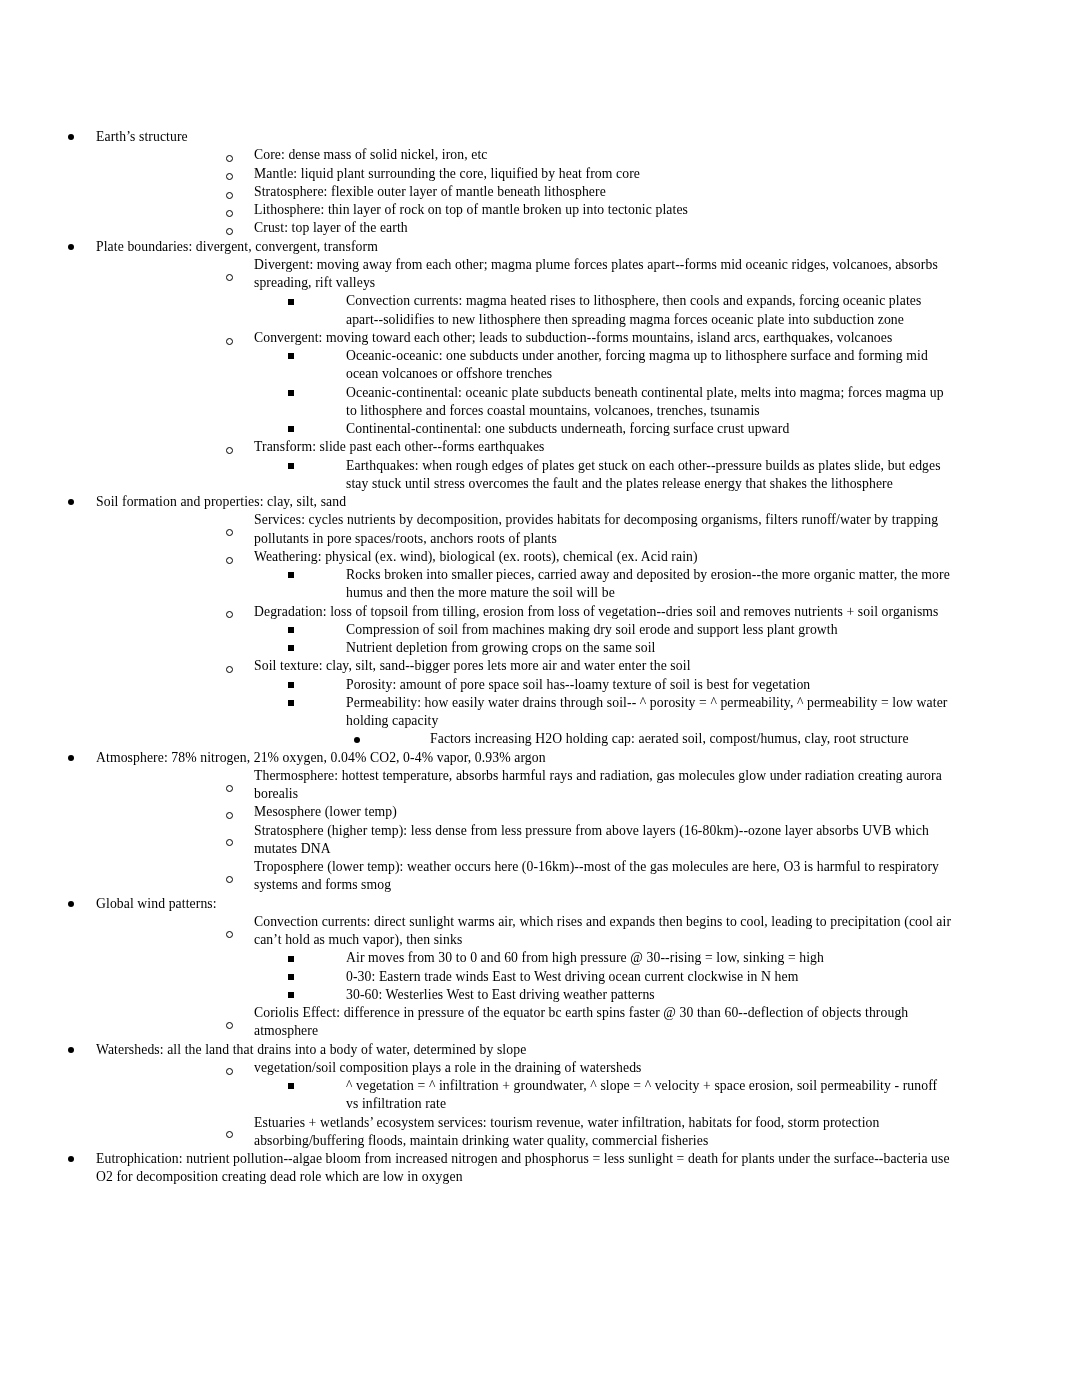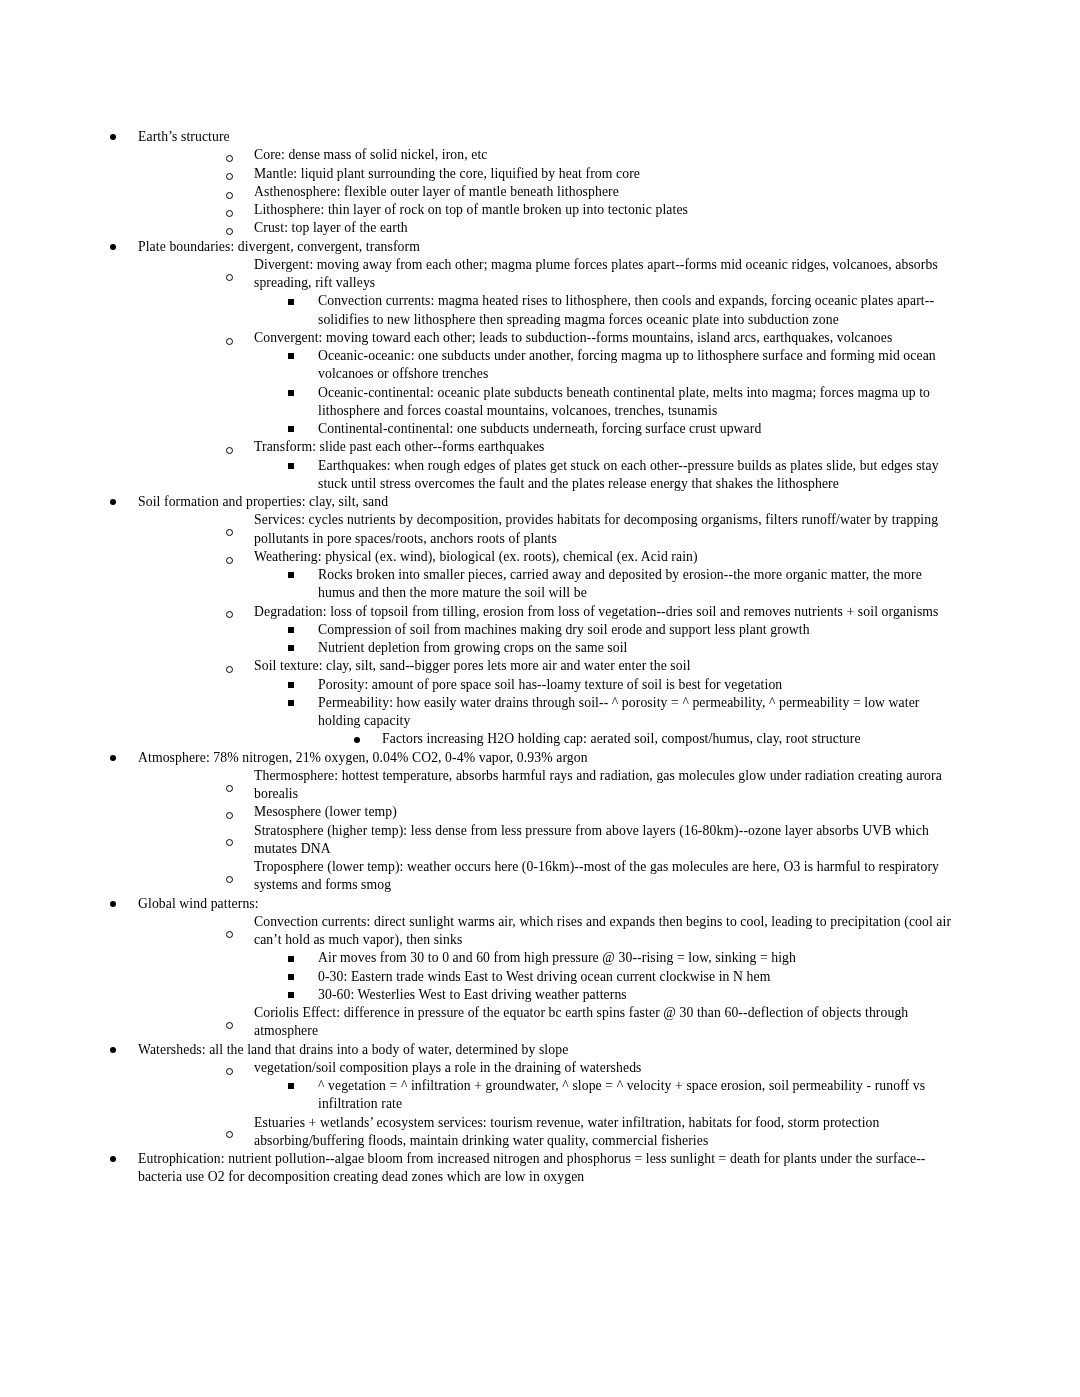--- a/index.html
+++ b/index.html
@@ -33,24 +33,24 @@
   .glyph {
     display: block;
     margin-top: 6.4px;
   }
   .g-disc   { width: 6px; height: 6px; background: #000; border-radius: 50%; }
   .g-circle { width: 7px; height: 7px; border: 1px solid #000; border-radius: 50%; box-sizing: border-box; background: transparent; }
   .g-square { width: 6px; height: 6px; background: #000; }
   .text { flex: 1 1 auto; }
 
   
-  .lvl1 { padding-left: 110px; justify-content: flex-end; } .lvl1 .bullet { width: 28px; }
+  .lvl1 { padding-left: 68px; justify-content: flex-end; } .lvl1 .bullet { width: 28px; }
   .lvl2 { padding-left: 226px; align-items: center; } .lvl2 .bullet { width: 28px; }
-  .lvl3 { padding-left: 288px; } .lvl3 .bullet { width: 30px; }
-  .lvl4 { padding-left: 354px; } .lvl4 .bullet { width: 28px; }
+  .lvl3 { padding-left: 288px; gap: 28px; } .lvl3 .bullet { width: 30px; }
+  .lvl4 { padding-left: 354px; gap: 48px; } .lvl4 .bullet { width: 28px; }
 </style>
 </head>
 <body>
 
 <div class="page">
   <div>
       <div class="item lvl1">
     <span class="bullet">
           <i class="glyph g-disc"></i>
         </span>
@@ -65,21 +65,21 @@
       <div class="item lvl2">
     <span class="bullet">
           <i class="glyph g-circle"></i>
         </span>
     <span class="text">Mantle: liquid plant surrounding the core, liquified by heat from core</span>
   </div>
       <div class="item lvl2">
     <span class="bullet">
           <i class="glyph g-circle"></i>
         </span>
-    <span class="text">Asthenosphere: flexible outer layer of mantle beneath lithosphere</span>
+    <span class="text">Stratosphere: flexible outer layer of mantle beneath lithosphere</span>
   </div>
       <div class="item lvl2">
     <span class="bullet">
           <i class="glyph g-circle"></i>
         </span>
     <span class="text">Lithosphere: thin layer of rock on top of mantle broken up into tectonic plates</span>
   </div>
       <div class="item lvl2">
     <span class="bullet">
           <i class="glyph g-circle"></i>
@@ -293,16 +293,16 @@
       <div class="item lvl2">
     <span class="bullet">
           <i class="glyph g-circle"></i>
         </span>
     <span class="text">Estuaries + wetlands’ ecosystem services: tourism revenue, water infiltration, habitats for food, storm protection absorbing/buffering floods, maintain drinking water quality, commercial fisheries</span>
   </div>
       <div class="item lvl1">
     <span class="bullet">
           <i class="glyph g-disc"></i>
         </span>
-    <span class="text">Eutrophication: nutrient pollution--algae bloom from increased nitrogen and phosphorus = less sunlight = death for plants under the surface--bacteria use O2 for decomposition creating dead zones which are low in oxygen</span>
+    <span class="text">Eutrophication: nutrient pollution--algae bloom from increased nitrogen and phosphorus = less sunlight = death for plants under the surface--bacteria use O2 for decomposition creating dead role which are low in oxygen</span>
   </div>
     </div>
 </div>
 
 </body></html>

